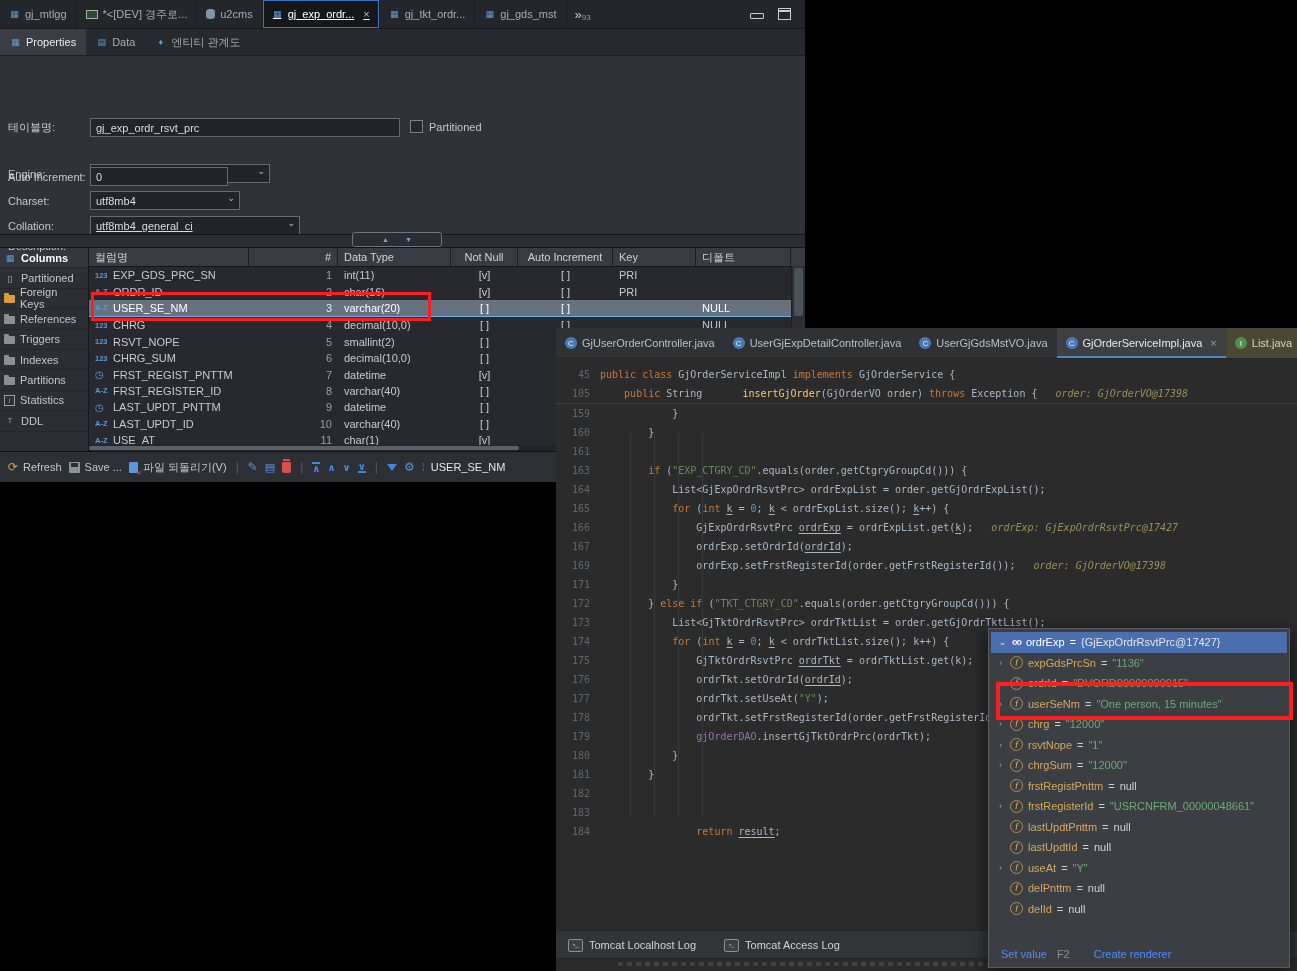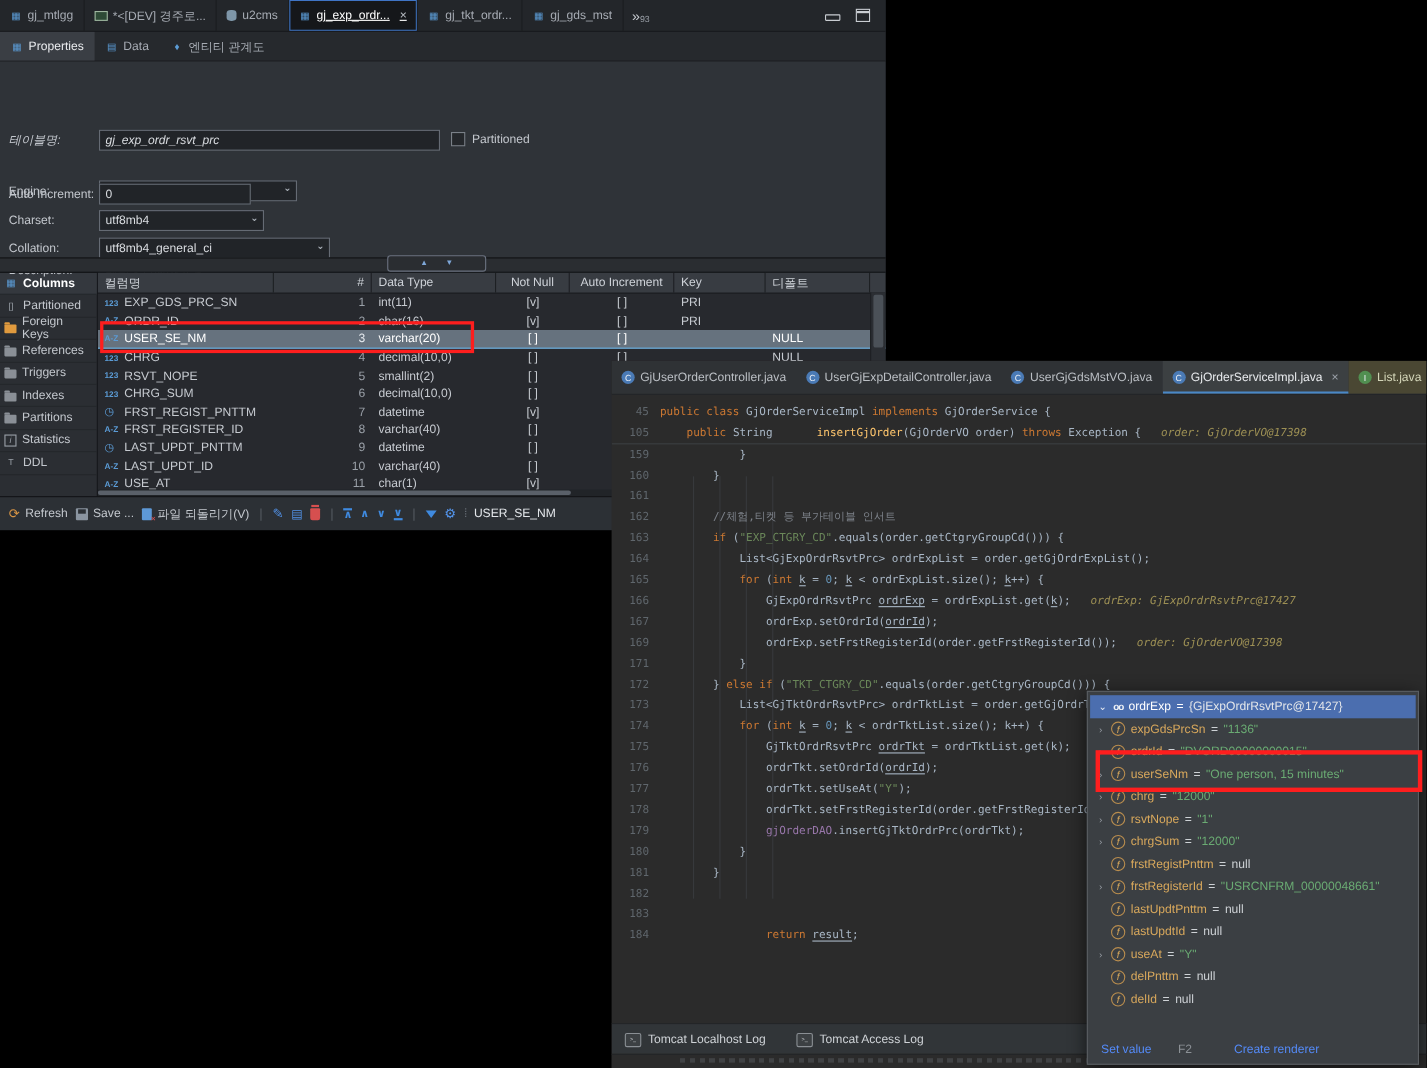--- a/index.html
+++ b/index.html
@@ -120,21 +120,21 @@
   .p-row.psel{background:#4b6eaf;color:#fff;margin:0 2px;}
   .p-exp{width:9px;color:#9aa0a8;font-size:9px;flex:none;text-align:center;}
   .psel .p-exp{color:#e8ecf3;}
   .p-ficon{width:13px;height:13px;border-radius:50%;border:1px solid #b98d4e;color:#d8a85c;font-size:9px;font-style:italic;display:inline-flex;align-items:center;justify-content:center;flex:none;box-sizing:border-box;}
   .p-watch{color:#f0f3f7;font-weight:bold;font-size:9px;letter-spacing:-1px;flex:none;}
   .p-name{color:#d8a85c;}
   .psel .p-name{color:#fff;}
   .p-val.str{color:#6aab73;}
   .p-val.nul{color:#ced2d6;}
   .p-val.obj{color:#e2e5e9;}
-  .p-footer{position:absolute;bottom:0;left:0;right:0;height:27px;display:flex;align-items:center;gap:24px;padding:0 12px;font-size:11px;}
+  .p-footer{position:absolute;bottom:0;left:0;right:0;height:27px;display:flex;align-items:center;gap:10px;padding:0 12px;font-size:11px;}
   .link{color:#548af7;}
   .fkey{color:#8c9196;margin-right:14px;}
   
   .anno{position:absolute;border:3px solid #fe1e1e;z-index:50;}
   #anno1{left:91px;top:292px;width:334px;height:23px;}
   #anno2{left:996px;top:682px;width:289px;height:30px;border-width:4px;}
 </style>
 </head>
 <body>
 
@@ -188,21 +188,21 @@
           <span class="tic data-icon">▤</span>
           <span>Data</span>
         </div>
         <div class="dbv-viewtab">
           <span class="tic er-icon">♦</span>
           <span>엔티티 관계도</span>
         </div>
       </div>
 
     <div class="dbv-form">
-      <div class="fld" style="left:8px;top:62px;font-style:italic;">
+      <div class="fld" style="left:8px;top:62px;">
         <span class="flabel">테이블명:</span>
         <div class="ibox" style="width:298px;">
             <span>gj_exp_ordr_rsvt_prc</span>
           </div>
       </div>
       <div class="fld" style="left:410px;top:64px;">
         <span class="chk"></span>
         <span>Partitioned</span>
       </div>
       <div class="fld" style="left:8px;top:87px;margin-top:21px;">
@@ -220,21 +220,21 @@
       </div>
       <div class="fld" style="left:8px;top:135px;">
         <span class="flabel">Charset:</span>
         <div class="ibox" style="width:138px;">
             <span>utf8mb4</span>
             <span class="arr">⌄</span>
           </div>
       </div>
       <div class="fld" style="left:8px;top:160px;">
         <span class="flabel">Collation:</span>
-        <div class="ibox" style="width:198px;">
+        <div class="ibox" style="width:198px;text-decoration:underline;">
             <span>utf8mb4_general_ci</span>
             <span class="arr">⌄</span>
           </div>
       </div>
       <div class="fld" style="left:8px;top:184px;align-items:flex-start;">
         <span class="flabel">Description:</span>
         <div class="ibox tarea" style="width:298px;">
           <span>체험주문예약가격</span>
           <span class="tscroll">
               <span>▲</span>
@@ -536,24 +536,20 @@
           </div>
           <div class="line">
             <span class="gut">160</span>
             <span class="codeseg"><span class="tp">        }</span></span>
           </div>
           <div class="line">
             <span class="gut">161</span>
             <span class="codeseg"></span>
           </div>
           <div class="line">
-            <span class="gut">162</span>
-            <span class="codeseg"><span class="tp">        </span><span class="tc">//체험,티켓 등 부가테이블 인서트</span></span>
-          </div>
-          <div class="line">
             <span class="gut">163</span>
             <span class="codeseg"><span class="tp">        </span><span class="tk">if </span><span class="tp">(</span><span class="ts">"EXP_CTGRY_CD"</span><span class="tp">.equals(order.getCtgryGroupCd())) {</span></span>
           </div>
           <div class="line">
             <span class="gut">164</span>
             <span class="codeseg"><span class="tp">            List&lt;GjExpOrdrRsvtPrc&gt; ordrExpList = order.getGjOrdrExpList();</span></span>
           </div>
           <div class="line">
             <span class="gut">165</span>
             <span class="codeseg"><span class="tp">            </span><span class="tk">for </span><span class="tp">(</span><span class="tk">int </span><span class="tu">k</span><span class="tp"> = </span><span class="tn">0</span><span class="tp">; </span><span class="tu">k</span><span class="tp"> &lt; ordrExpList.size(); </span><span class="tu">k</span><span class="tp">++) {</span></span>

